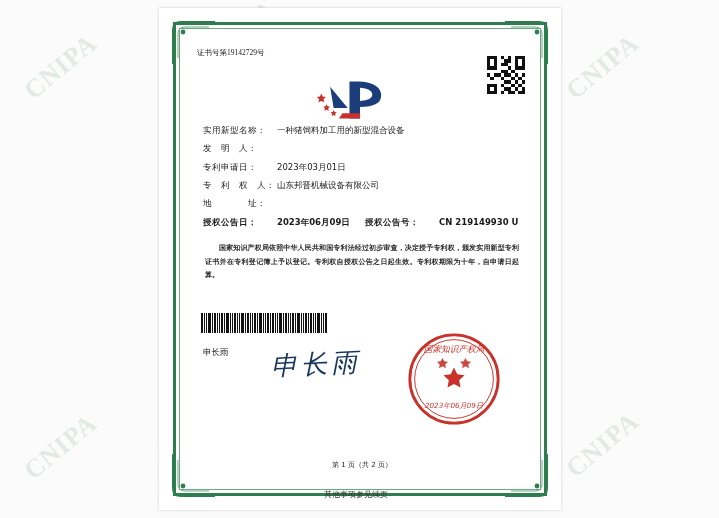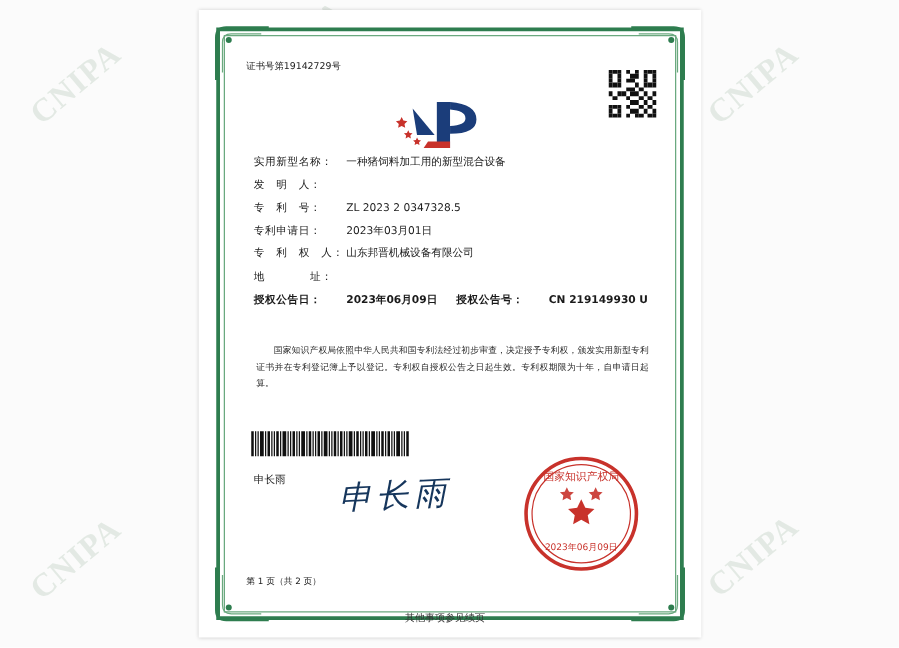--- a/index.html
+++ b/index.html
@@ -71,20 +71,21 @@
   #content {
     position: absolute;
     left: 38px; top: 40px; right: 34px; bottom: 34px;
     font-family: "DejaVu Sans", sans-serif;
   }
 
   #certno {
     font-size: 7.5px;
     color: #222;
     margin-bottom: 20px;
+    font-family: Liberation Serif, serif;
   }
 
   
   #qr {
     position: absolute;
     right: 2px;
     top: 8px;
     width: 38px;
     height: 38px;
     background: #fff;
@@ -133,26 +134,27 @@
     flex: 1 1 auto;
   }
   .frow.two .fcell {
     display: flex;
     flex: 1 1 50%;
     font-weight: bold;
   }
   .frow.two .flabel { flex: 0 0 74px; }
 
   #para {
-    margin: 28px 8px 0 8px;
+    margin: 14px 8px 0 8px;
     font-size: 7px;
     line-height: 1.95;
     color: #2a2a2a;
     text-align: justify;
     text-indent: 14px;
+    font-weight: bold;
   }
   #para p { margin: 0 0 4px 0; }
 
   
   #barcode {
     margin: 28px 0 0 4px;
     height: 22px;
     display: flex;
     align-items: flex-end;
     gap: 1px;
@@ -184,32 +186,33 @@
     font-size: 26px;
     font-style: italic;
     color: #16365c;
     letter-spacing: 4px;
     transform: rotate(-3deg);
   }
 
   
   #seal {
     position: absolute;
-    right: 14px;
+    right: 25px;
     top: -14px;
     width: 96px;
     height: 96px;
+    font-style: italic;
   }
   #seal svg { width: 96px; height: 96px; }
 
   #pagenum {
     position: absolute;
     bottom: 6px;
     left: 0; right: 0;
-    text-align: left;
+    text-align: center;
     font-size: 7px;
     color: #222;
   }
 
   #footnote {
     position: absolute;
     left: 0; right: 12px;
     bottom: -24px;
     text-align: center;
     font-size: 8px;
@@ -403,24 +406,20 @@
 
 
     <div class="frow">
       <div class="flabel">实用新型名称：</div>
       <div class="fval">一种猪饲料加工用的新型混合设备</div>
     </div>
     <div class="frow">
       <div class="flabel">发　明　人：</div>
     </div>
     <div class="frow">
-      <div class="flabel">专　利　号：</div>
-      <div class="fval">ZL 2023 2 0347328.5</div>
-    </div>
-    <div class="frow">
       <div class="flabel">专利申请日：</div>
       <div class="fval">2023年03月01日</div>
     </div>
     <div class="frow">
       <div class="flabel">专　利　权　人：</div>
       <div class="fval">山东邦晋机械设备有限公司</div>
     </div>
     <div class="frow">
       <div class="flabel">地　　　　址：</div>
     </div>

